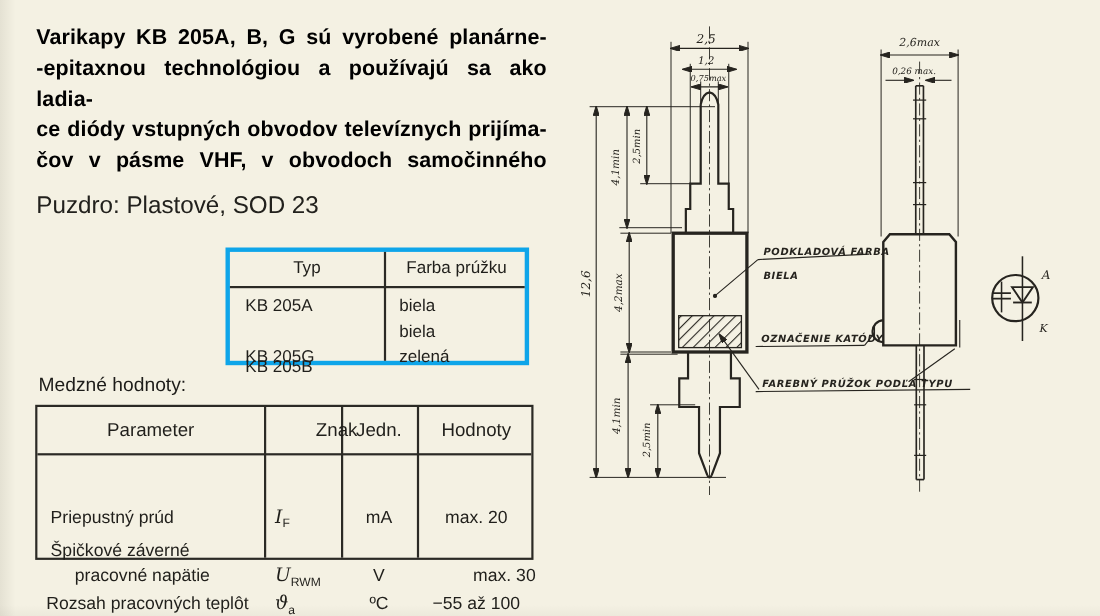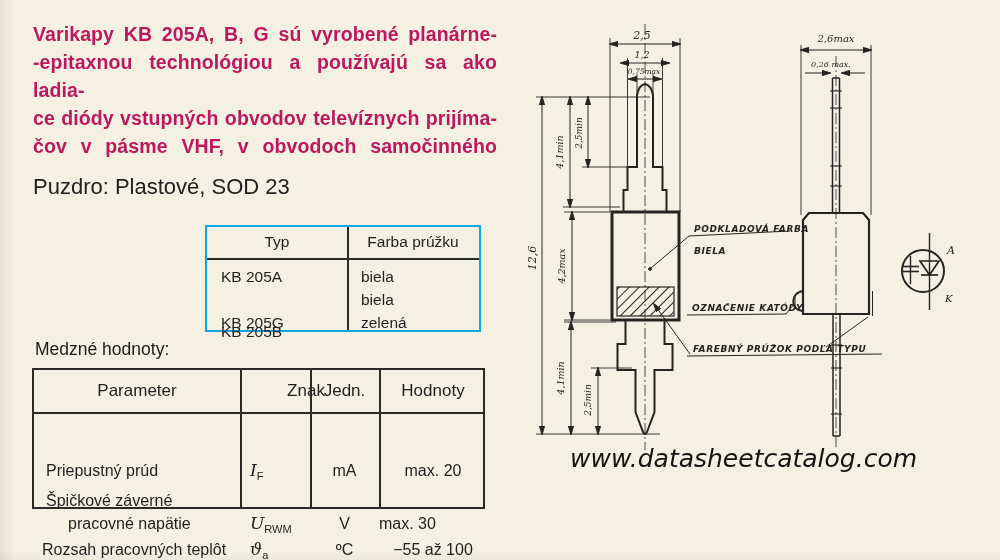--- a/index.html
+++ b/index.html
@@ -8,27 +8,27 @@
     background:#f4f1e3;
     font-family:"Liberation Sans", sans-serif;
     color:#201f1b;
   }
   .page::before{
     content:""; position:absolute; inset:0; pointer-events:none;
     background:linear-gradient(90deg, rgba(90,85,70,.10) 0, rgba(90,85,70,0) 14px),
                linear-gradient(0deg, rgba(90,85,70,.05) 0, rgba(90,85,70,0) 10px);
   }
   .intro{position:absolute; left:33px; top:20px; width:464px;
-    font-size:19.5px; font-weight:bold; line-height:28px; letter-spacing:.1px; color:#be185d;}
+    font-size:19.5px; font-weight:bold; line-height:28px; letter-spacing:.1px; color:#000000;}
   .intro .jl{text-align:justify; text-align-last:justify;}
   .puzdro{position:absolute; left:33px; top:174px; font-size:22px; color:#22211d;}
 
   
   .ttab{position:absolute; left:205px; top:225px; width:276px; height:107px;
-    border:2px solid #0ea5e9; box-sizing:border-box; font-size:15.5px;}
+    border:4px solid #0ea5e9; box-sizing:border-box; font-size:15.5px;}
   .ttab .vdiv{position:absolute; left:140px; top:0; bottom:0; width:2px; background:#2b2a25;}
   .ttab .hsep{position:absolute; left:0; right:0; top:31px; height:2px; background:#2b2a25;}
   .ttab .h1{position:absolute; left:0; width:140px; top:6px; text-align:center;}
   .ttab .h2{position:absolute; left:140px; width:132px; top:6px; text-align:center;}
   .ttab .c{position:absolute; height:20px; line-height:20px;}
 
   .limtitle{position:absolute; left:35px; top:339px; font-size:17.5px; font-weight:normal; color:#1d1c19;}
 
   
   .ltab{position:absolute; left:32px; top:368px; width:453px; height:141px;
@@ -97,21 +97,21 @@
 
     <span class="c" style="left:12px; top:58px;">Priepustný prúd</span>
     <span class="c" style="left:216px;top:57px;"><span class="sym"><i>I</i><sub>F</sub></span></span>
     <span class="c" style="left:276px;top:58px;width:69px;text-align:center;">mA</span>
     <span class="c" style="left:345px;top:58px;width:108px;text-align:center;">max. 20</span>
 
     <span class="c" style="left:34px; top:111px;">pracovné napätie</span>
     <span class="c" style="left:12px; top:88px;">Špičkové záverné</span>
     <span class="c" style="left:216px;top:110px;"><span class="sym"><i>U</i><sub>RWM</sub></span></span>
     <span class="c" style="left:276px;top:111px;width:69px;text-align:center;">V</span>
-    <span class="c" style="left:345px;top:111px;width:108px;text-align:left;">max. 30</span>
+    <span class="c" style="left:345px;top:111px;width:108px;text-align:right;">max. 30</span>
 
     <span class="c" style="left:8px; top:137px;">Rozsah pracovných teplôt</span>
     <span class="c" style="left:216px;top:136px;"><span class="sym"><i>ϑ</i><sub>a</sub></span></span>
     <span class="c" style="left:276px;top:137px;width:69px;text-align:center;">ºC</span>
     <span class="c" style="left:345px;top:137px;width:108px;text-align:center;">−55 až 100</span>
   </div>
 
   <svg class="drawing" viewBox="0 0 510 490">
     <defs>
       <marker id="arr" viewBox="0 0 10 6" refX="9" refY="3" markerWidth="9" markerHeight="5.4" orient="auto-start-reverse">
@@ -235,14 +235,13 @@
       <path d="M430,261 L449,261 L439.5,275 Z" fill="none" stroke-width="1.7"></path>
       <line x1="431" y1="275" x2="448" y2="275" stroke-width="1.7"></line>
       <line x1="420.5" y1="256" x2="420.5" y2="284" stroke-width="1.4"></line>
       <line x1="412" y1="266.5" x2="429" y2="266.5" stroke-width="1.6"></line>
       <line x1="412" y1="271.5" x2="429" y2="271.5" stroke-width="1.6"></line>
       <text class="dt" x="457" y="254" font-size="11">A</text>
       <text class="dt" x="455" y="302" font-size="10">K</text>
     </g>
   </svg>
 
-  <div class="website">www.datasheetcatalog.com</div>
 </div>
 
 </body></html>

